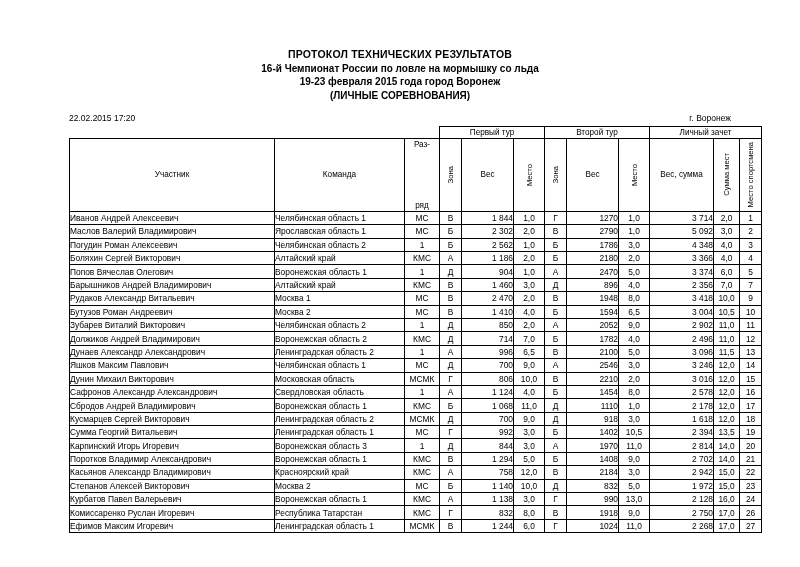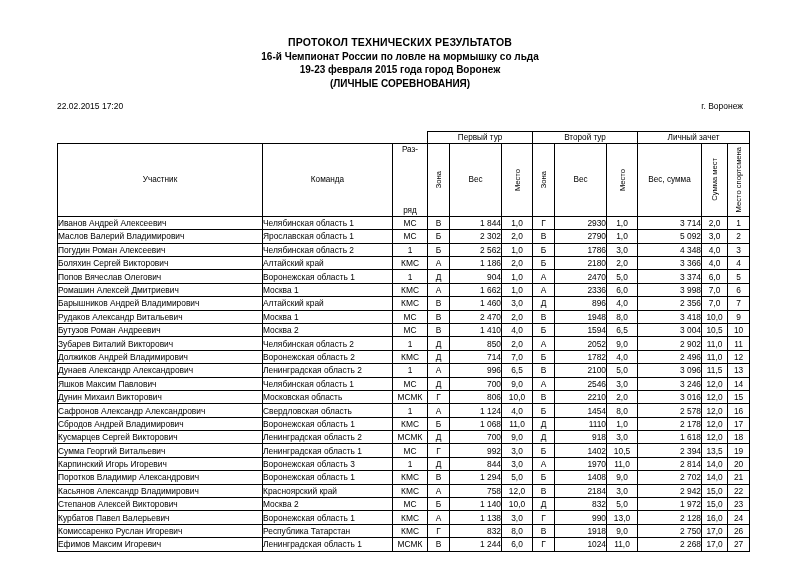--- a/index.html
+++ b/index.html
@@ -12,21 +12,21 @@
     height: 567px;
     font-family: "Liberation Sans", sans-serif;
     color: #000000;
     overflow: hidden;
   }
   .page {
     position: relative;
     width: 800px;
     height: 567px;
     box-sizing: border-box;
-    padding: 0;
+    padding: 12px;
   }
 
   
   .title-block {
     text-align: center;
     padding-top: 36px;
   }
   .title-line {
     font-weight: bold;
     line-height: 1.33;
@@ -42,21 +42,21 @@
     justify-content: space-between;
     align-items: flex-end;
     font-size: 8.5px;
     margin-top: 11px;
     padding: 0 57px 0 57px;
   }
 
   
   .table-wrap {
     padding: 0 57px;
-    margin-top: 20px;
+    margin-top: 3px;
   }
   table.protocol {
     border-collapse: collapse;
     width: 686px;
     table-layout: fixed;
     font-size: 8.4px;
   }
   table.protocol td,
   table.protocol th {
     border: 1px solid #000000;
@@ -196,21 +196,21 @@
       </thead>
       <tbody id="results-body">
           <tr>
             <td class="c-name">Иванов Андрей Алексеевич</td>
             <td class="c-team">Челябинская область 1</td>
             <td class="c-ctr">МС</td>
             <td class="c-ctr">В</td>
             <td class="c-num">1 844</td>
             <td class="c-ctr">1,0</td>
             <td class="c-ctr">Г</td>
-            <td class="c-num">2930</td>
+            <td class="c-num">1270</td>
             <td class="c-ctr">1,0</td>
             <td class="c-num">3 714</td>
             <td class="c-ctr">2,0</td>
             <td class="c-ctr">1</td>
           </tr>
           <tr>
             <td class="c-name">Маслов Валерий Владимирович</td>
             <td class="c-team">Ярославская область 1</td>
             <td class="c-ctr">МС</td>
             <td class="c-ctr">Б</td>
@@ -257,34 +257,20 @@
             <td class="c-ctr">1</td>
             <td class="c-ctr">Д</td>
             <td class="c-num">904</td>
             <td class="c-ctr">1,0</td>
             <td class="c-ctr">А</td>
             <td class="c-num">2470</td>
             <td class="c-ctr">5,0</td>
             <td class="c-num">3 374</td>
             <td class="c-ctr">6,0</td>
             <td class="c-ctr">5</td>
-          </tr>
-          <tr>
-            <td class="c-name">Ромашин Алексей Дмитриевич</td>
-            <td class="c-team">Москва 1</td>
-            <td class="c-ctr">КМС</td>
-            <td class="c-ctr">А</td>
-            <td class="c-num">1 662</td>
-            <td class="c-ctr">1,0</td>
-            <td class="c-ctr">А</td>
-            <td class="c-num">2336</td>
-            <td class="c-ctr">6,0</td>
-            <td class="c-num">3 998</td>
-            <td class="c-ctr">7,0</td>
-            <td class="c-ctr">6</td>
           </tr>
           <tr>
             <td class="c-name">Барышников Андрей Владимирович</td>
             <td class="c-team">Алтайский край</td>
             <td class="c-ctr">КМС</td>
             <td class="c-ctr">В</td>
             <td class="c-num">1 460</td>
             <td class="c-ctr">3,0</td>
             <td class="c-ctr">Д</td>
             <td class="c-num">896</td>

